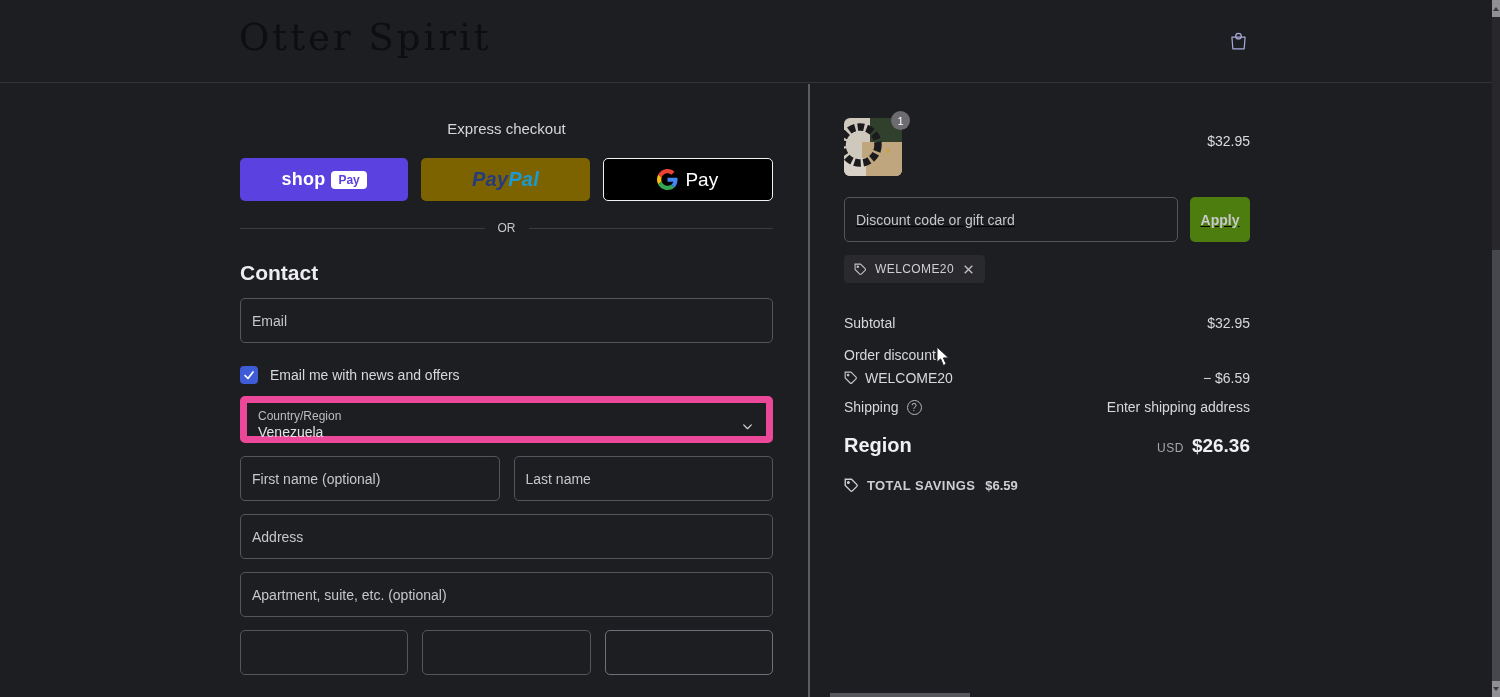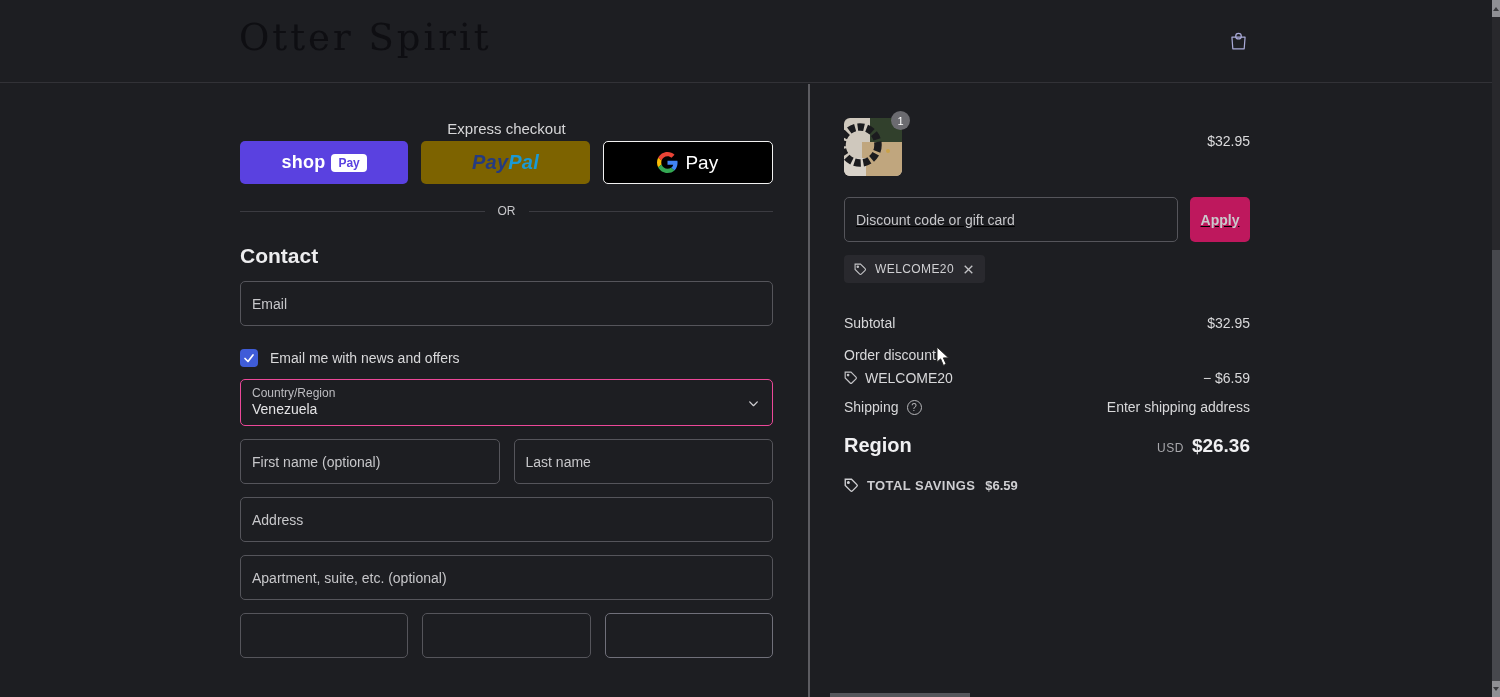--- a/index.html
+++ b/index.html
@@ -13,21 +13,21 @@
           font-size:37px; color:#0e0e12; letter-spacing:3px; }
   .bag { position:absolute; left:1228px; top:30px; width:21px; height:22px; }
 
   
   .divider { position:absolute; left:808px; top:84px; width:2px; height:613px; background:#5c5c61; }
   .l-content { position:absolute; left:240px; top:84px; width:533px; }
   .r-content { position:absolute; left:844px; top:84px; width:406px; }
 
   
   .express-label { margin-top:36px; text-align:center; font-size:15px; color:#d6d6d8; }
-  .pay-row { margin-top:4px; display:flex; gap:13px; }
+  .pay-row { margin-top:21px; display:flex; gap:13px; }
   .pay-btn { flex:1; height:43px; border-radius:5px; display:flex; align-items:center; justify-content:center; cursor:pointer; }
   .shoppay { background:#5a41e0; }
   .shoppay .shop-word { color:#fff; font-weight:bold; font-size:18px; letter-spacing:0.2px; }
   .shoppay .pay-badge { background:#fff; color:#5a41e0; font-weight:bold; font-size:12px; border-radius:4px; padding:2px 7px; margin-left:6px; }
   .paypal { background:#7d6300; font-style:italic; font-weight:bold; font-size:20px; letter-spacing:0.2px; }
   .paypal .pp1 { color:#253b80; } .paypal .pp2 { color:#1a9ad6; }
   .gpay { background:#000; border:1px solid #f2f2f2; color:#fff; font-size:19px; gap:7px; }
   .gpay svg { width:21px; height:21px; }
 
   .or-row { margin-top:20px; display:flex; align-items:center; gap:13px; }
@@ -39,21 +39,21 @@
   .tf { width:100%; height:45px; background:transparent; border:1px solid #55555b; border-radius:5px;
         color:#e6e6e8; font-size:14px; padding:0 11px; font-family:"Liberation Sans", sans-serif; outline:none; }
   .tf::placeholder { color:#c7c7ca; opacity:1; }
   .mt13 { margin-top:13px; }
 
   .check-row { margin-top:23px; display:flex; align-items:center; gap:12px; }
   .checkbox { width:18px; height:18px; background:#3f5cd8; border-radius:4px; display:flex; align-items:center; justify-content:center; cursor:pointer; flex:none; }
   .check-label { font-size:14px; color:#d8d8da; }
   .delivery-h { margin-top:31px; }
 
-  .country { margin-top:12px; position:relative; height:47px; border:1px solid #ec4899; border-radius:5px; padding:6px 11px; cursor:pointer; }
+  .country { margin-top:12px; position:relative; height:47px; border:7px solid #ec4899; border-radius:5px; padding:6px 11px; cursor:pointer; }
   .country-label { font-size:12px; color:#bcbcc0; }
   .country-value { font-size:14px; color:#e3e3e5; margin-top:1px; }
   .country .chev { position:absolute; right:12px; top:17px; width:13px; height:13px; }
 
   .two-col { margin-top:13px; display:flex; gap:14px; }
   .two-col .tf { flex:1; }
   .three-col { margin-top:13px; display:flex; gap:14px; }
   .three-col .tf { flex:1; }
   .tf.focused { border-color:#70707a; }
 
@@ -63,21 +63,21 @@
   .thumb { width:58px; height:58px; border-radius:6px; overflow:hidden; }
   .qty-badge { position:absolute; top:-7px; right:-8px; width:19px; height:19px; background:#6b6b70; color:#fff;
                border-radius:50%; font-size:11px; display:flex; align-items:center; justify-content:center; }
   .item-info { margin-left:14px; padding-top:15px; }
   .item-title { font-size:14px; color:#dadadc; }
   .item-variant { font-size:12px; color:#b7b7ba; margin-top:3px; }
   .item-price { margin-left:auto; padding-top:15px; font-size:14px; color:#dadadc; }
 
   .discount-row { margin-top:21px; display:flex; gap:12px;text-decoration:underline; }
   .discount-row .tf { flex:1; }
-  .apply-btn { width:60px; height:45px; background:#be185d; border:none; border-radius:5px; color:#c9c9cc;
+  .apply-btn { width:60px; height:45px; background:#4d7c0f; border:none; border-radius:5px; color:#c9c9cc;
                font-size:14px; font-weight:bold; cursor:pointer; font-family:"Liberation Sans", sans-serif; }
 
   .chip { margin-top:13px; display:inline-flex; align-items:center; gap:8px; height:28px; padding:0 10px;
           background:#29292e; border-radius:4px; }
   .chip svg { width:13px; height:13px; color:#c3c3c6; }
   .chip-text { font-size:12px; color:#d0d0d3; letter-spacing:0.4px; }
   .chip-x { cursor:pointer; display:flex; }
 
   .sum-row { display:flex; align-items:center; font-size:14px; color:#d8d8da; }
   .sum-row .right { margin-left:auto; }

